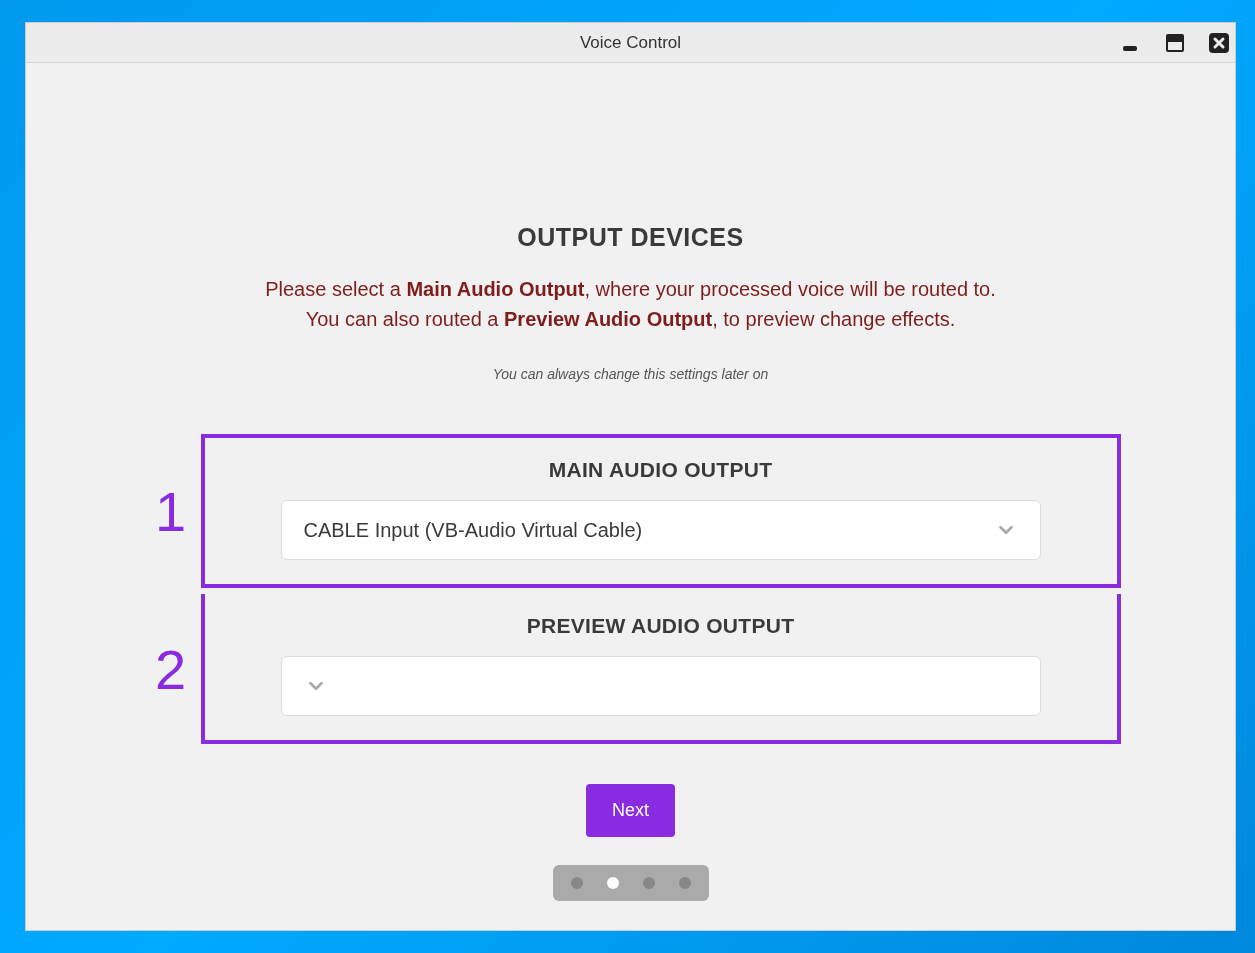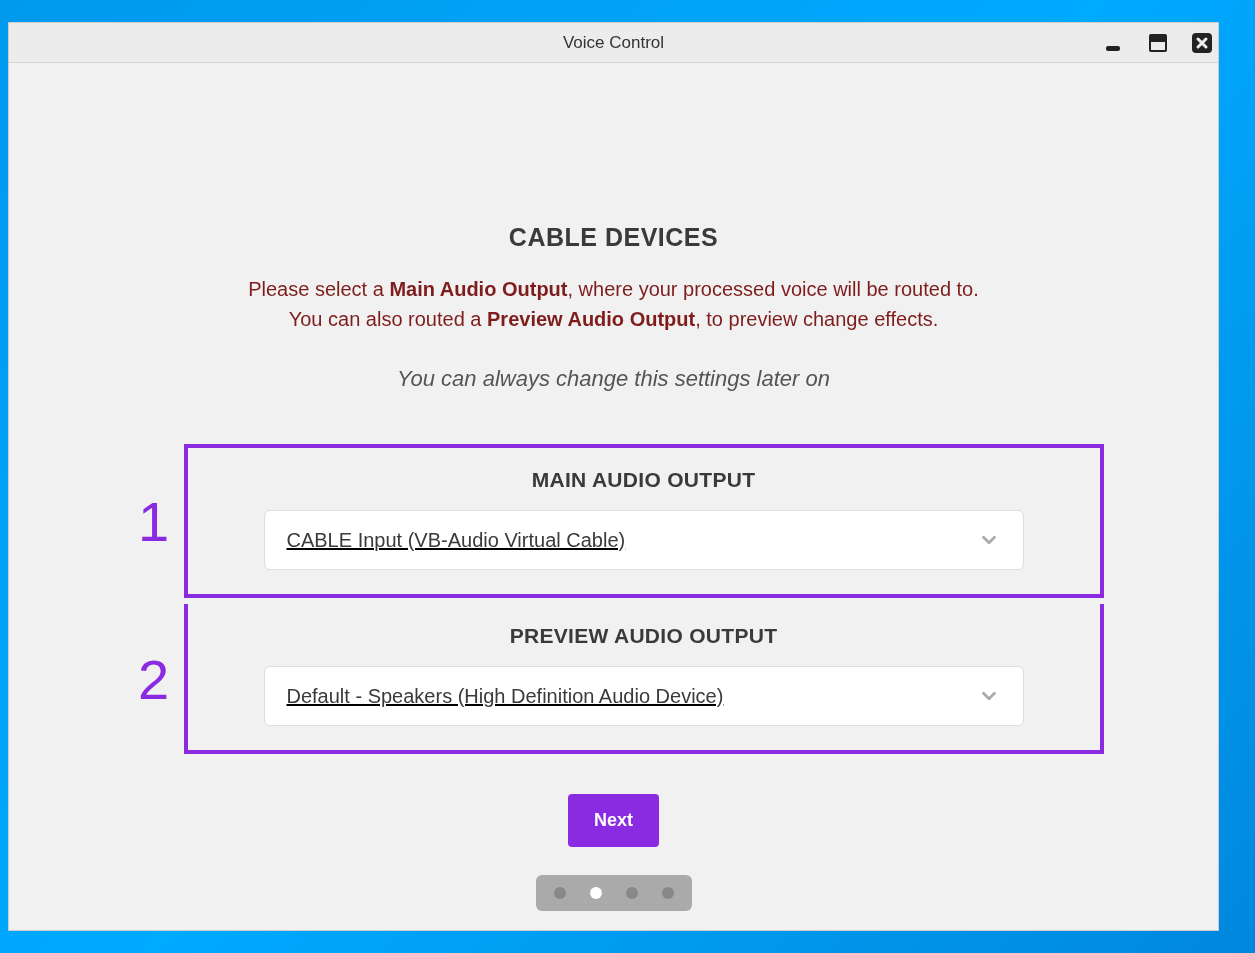--- a/index.html
+++ b/index.html
@@ -11,21 +11,21 @@
       font-family: Arial, Helvetica, sans-serif;
       background: linear-gradient(135deg, #0099ee 0%, #00aaff 50%, #0088dd 100%);
       width: 1255px;
       height: 953px;
       overflow: hidden;
       position: relative;
     }
     .window {
       position: absolute;
       top: 22px;
-      left: 8px;
+      left: 25px;
       width: 1211px;
       height: 909px;
       background: #f1f1f1;
       border: 1px solid #ccc;
     }
     .titlebar {
       height: 40px;
       background: #ececec;
       border-bottom: 1px solid #d5d5d5;
       display: flex;
@@ -72,21 +72,21 @@
       font-size: 20px;
       color: #7f1d1d;
       text-align: center;
       line-height: 1.5;
       margin-bottom: 32px;
     }
     .desc b {
       font-weight: bold;
     }
     .hint {
-      font-size: 22px;
+      font-size: 14px;
       color: #555;
       font-style: italic;
       margin-bottom: 52px;
     }
     .panel-wrapper {
       display: flex;
       align-items: center;
       margin-bottom: 10px;
     }
     .panel-number {
@@ -116,39 +116,38 @@
       height: 60px;
       background: #ffffff;
       border: 1px solid #ddd;
       border-radius: 6px;
       display: flex;
       align-items: center;
       justify-content: space-between;
       padding: 0 22px;
       cursor: pointer;
       margin: 0 auto;
-      text-decoration: underline;
     }
     .dropdown-text {
       font-size: 20px;
       color: #3a3a3a;
     }
     .chevron {
       width: 24px;
       height: 24px;
       display: flex;
       align-items: center;
       justify-content: center;
     }
     .next-btn {
       margin-top: 30px;
       background: #8a2be2;
       color: #fff;
       font-size: 18px;
-      font-weight: bold;
+      font-weight: normal;
       border: none;
       border-radius: 4px;
       padding: 16px 26px;
       cursor: pointer;
     }
     .pager {
       margin-top: 28px;
       background: #aaaaaa;
       border-radius: 6px;
       padding: 12px 18px;
@@ -186,21 +185,21 @@
       <div class="winctrl">
         <svg width="24" height="24" viewBox="0 0 24 24">
           <rect x="2" y="2" width="20" height="20" rx="4" fill="#222"></rect>
           <path d="M8 8 L16 16 M16 8 L8 16" stroke="#ececec" stroke-width="3" stroke-linecap="round"></path>
         </svg>
       </div>
     </div>
   </div>
 
   <div class="content">
-    <div class="heading">CABLE DEVICES</div>
+    <div class="heading">OUTPUT DEVICES</div>
     <div class="desc">
       <span>Please select a </span><b>Main Audio Output</b><span>, where your processed voice will be routed to.</span><br>
       <span>You can also routed a </span><b>Preview Audio Output</b><span>, to preview change effects.</span>
     </div>
     <div class="hint">You can always change this settings later on</div>
 
     <div class="panel-wrapper">
       <div class="panel-number">1</div>
       <div class="panel">
         <div class="panel-title">MAIN AUDIO OUTPUT</div>
@@ -213,21 +212,20 @@
           </span>
         </div>
       </div>
     </div>
 
     <div class="panel-wrapper" style="margin-top:-4px;">
       <div class="panel-number">2</div>
       <div class="panel" style="border-top:none;">
         <div class="panel-title">PREVIEW AUDIO OUTPUT</div>
         <div class="dropdown">
-          <span class="dropdown-text">Default - Speakers (High Definition Audio Device)</span>
           <span class="chevron">
             <svg width="22" height="22" viewBox="0 0 24 24">
                 <path d="M6 9 L12 15 L18 9" stroke="#aaa" stroke-width="3" fill="none" stroke-linecap="round" stroke-linejoin="round"></path>
               </svg>
           </span>
         </div>
       </div>
     </div>
 
     <button class="next-btn">Next</button>

